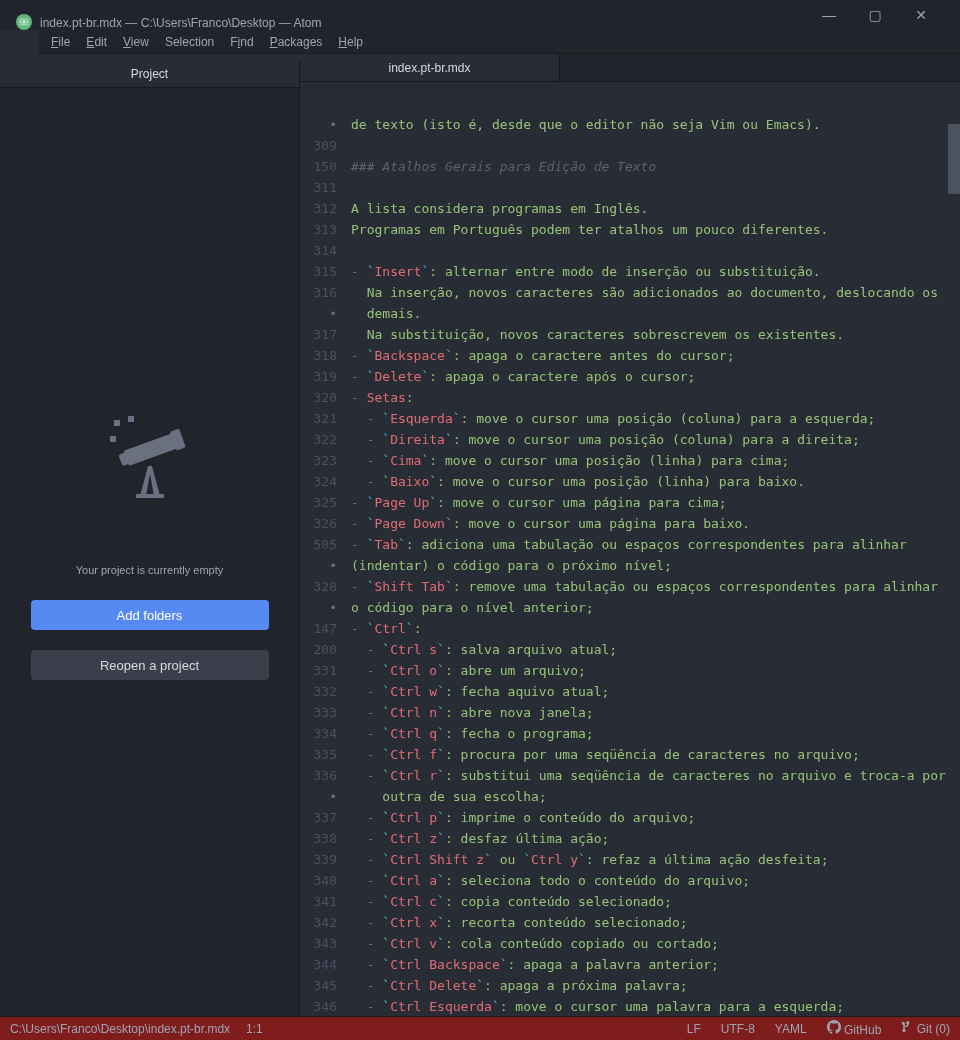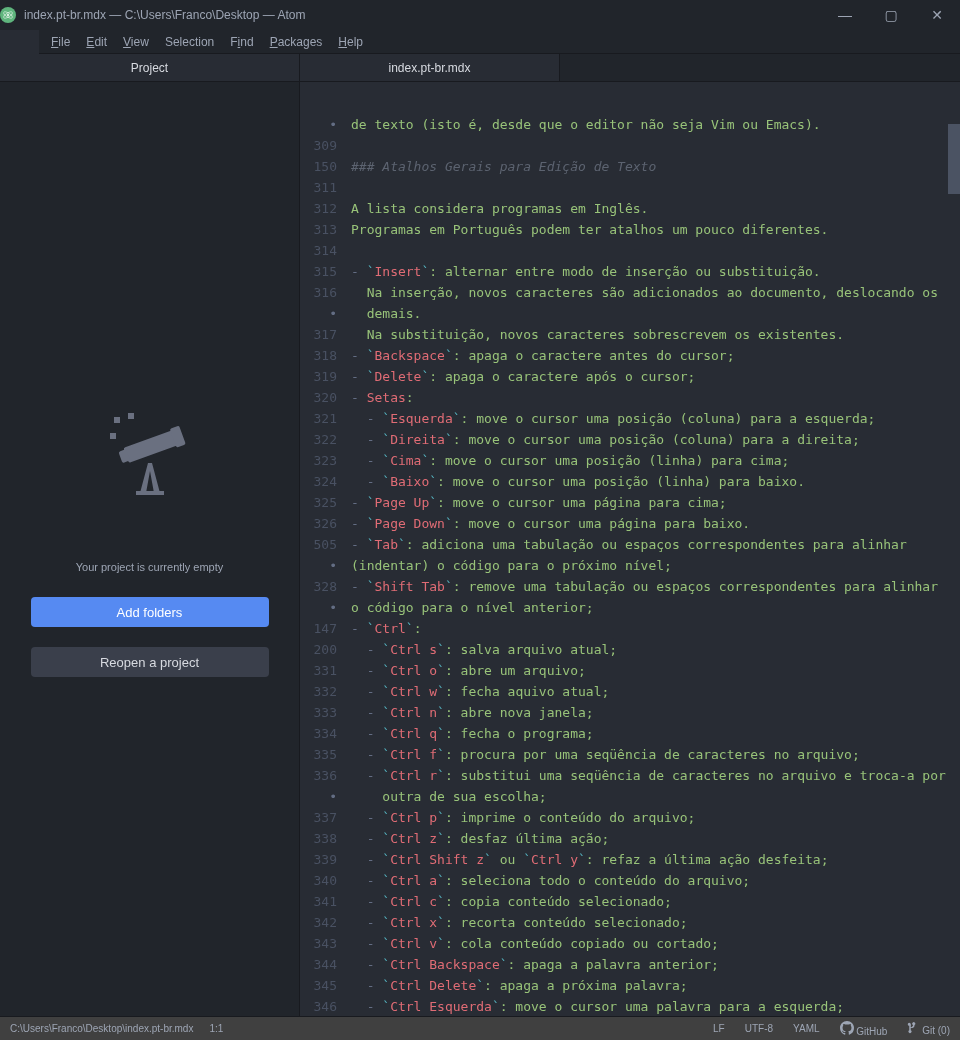--- a/index.html
+++ b/index.html
@@ -7,22 +7,22 @@
   width: 960px; height: 1040px;
   background: #282c34;
   font-family: "Segoe UI", Arial, sans-serif;
   font-size: 12px;
   color: #abb2bf;
   display: flex; flex-direction: column;
   overflow: hidden;
 }
 .titlebar {
   height: 30px; background: #21252b;
-  display: flex; align-items: center;
-  padding: 0 0;
+  display: flex; align-items: flex-end;
+  padding: 0 16px;
 }
 .titlebar .app-icon {
   width: 16px; height: 16px; border-radius: 50%;
   background: #5fb57d; margin-right: 8px;
   display: flex; align-items: center; justify-content: center;
 }
 .titlebar .title { color: #9da5b4; font-size: 12px; flex: 1; }
 .titlebar .window-controls { display: flex; gap: 0; }
 .titlebar .window-controls .wc {
   width: 46px; height: 30px; display: flex;
@@ -40,20 +40,21 @@
   height: 100%; display: flex; align-items: center;
 }
 .menubar .mitem .ul { text-decoration: underline; }
 .workspace {
   flex: 1; display: flex; overflow: hidden;
 }
 .sidebar {
   width: 300px; background: #21252b;
   display: flex; flex-direction: column;
   border-right: 1px solid #181a1f;
+  margin-top: 6px;
 }
 .sidebar .tab-header {
   height: 28px; display: flex; align-items: center; justify-content: center;
   color: #d7dae0; font-size: 12px;
   border-bottom: 1px solid #181a1f;
   background: #282c34;
 }
 .sidebar .empty-panel {
   flex: 1; display: flex; flex-direction: column;
   align-items: center; justify-content: center;
@@ -105,23 +106,23 @@
 .tok-bullet { color: #636d83; }
 .tok-green { color: #98c379; }
 .tok-red { color: #e06c75; }
 .tok-comment { color: #5c6370; font-style: italic; }
 .tok-punct { color: #56b6c2; }
 .scrollbar {
   position: absolute; right: 0; top: 10px; width: 12px; height: 70px;
   background: #4b5363; border-radius: 0;
 }
 .statusbar {
-  height: 24px; background: #404040;
+  height: 24px; background: #7f1d1d;
   display: flex; align-items: center;
-  padding: 0 10px; font-size: 10px; color: #9da5b4;
+  padding: 0 10px; font-size: 12px; color: #9da5b4;
   border-top: 1px solid #181a1f;
 }
 .statusbar .left { flex: 1; display: flex; gap: 16px; }
 .statusbar .right { display: flex; gap: 20px; align-items: center; }
 .statusbar .gh-icon { width: 14px; height: 14px; display: inline-block; }
 .statusbar .git-icon { width: 12px; height: 12px; display: inline-block; }
 </style>
 </head>
 <body>
 

